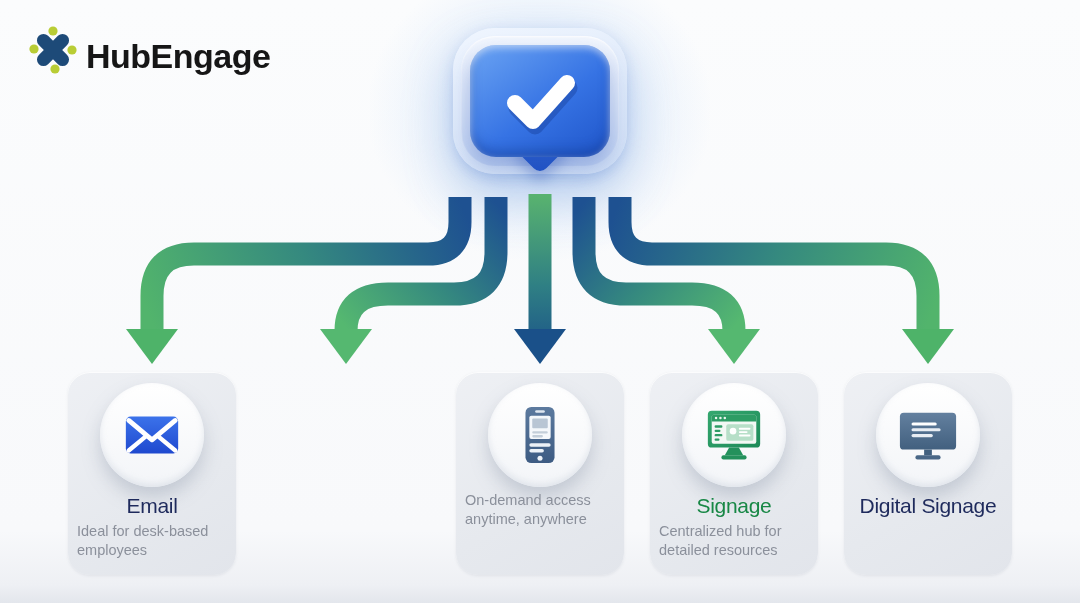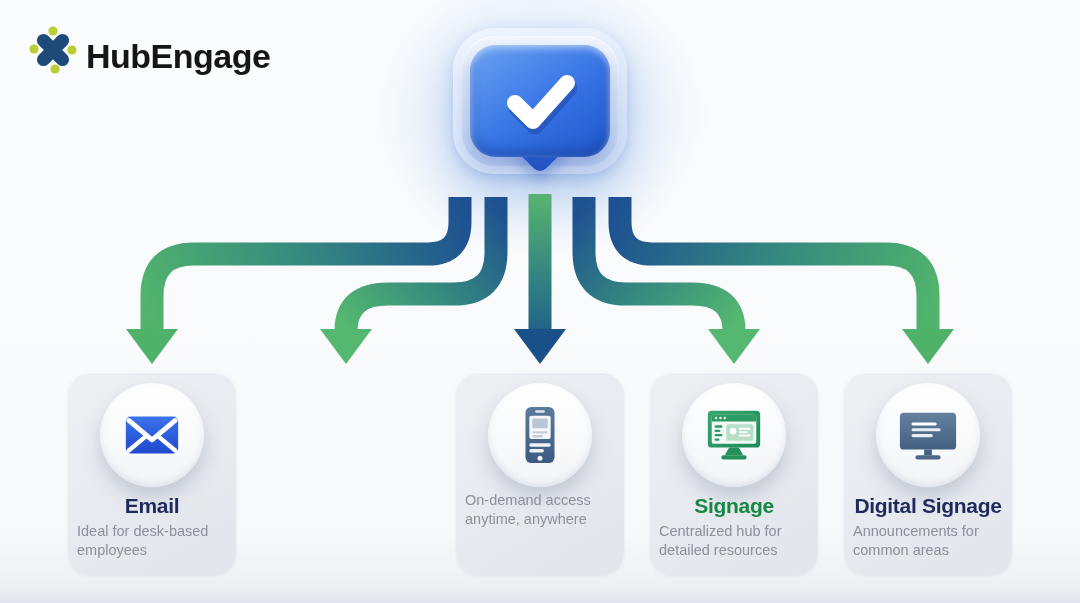--- a/index.html
+++ b/index.html
@@ -42,21 +42,21 @@
   
   .card { position:absolute; top:372px; width:168px; height:203px; border-radius:22px;
     background:linear-gradient(150deg,#eef0f4 0%,#e6e9ee 60%,#e2e5eb 100%);
     box-shadow:0 1px 3px rgba(90,100,120,.10), inset 0 1px 0 rgba(255,255,255,.8);
     display:flex; flex-direction:column; align-items:center; }
   .c1{left:68px} .c2{left:262px} .c3{left:456px} .c4{left:650px} .c5{left:844px}
   .icon-circle { margin-top:11px; width:104px; height:104px; border-radius:50%;
     background:linear-gradient(180deg,#ffffff 0%,#f3f5f8 100%);
     box-shadow:0 10px 18px rgba(130,140,160,.35), inset 0 -3px 6px rgba(190,198,212,.35);
     display:flex; align-items:center; justify-content:center; }
-  .card h3 { margin-top:7px; font-size:21px; font-weight:bold; letter-spacing:-0.3px; }
+  .card h3 { margin-top:7px; font-size:21px; font-weight:normal; letter-spacing:-0.3px; }
   .t-navy { color:#1e2a5c; }
   .t-green { color:#178745; }
   .card p { margin-top:4px; font-size:14.5px; line-height:1.28; color:#8b909b;
     text-align:left; padding:0 9px; }
 </style>
 </head>
 <body>
 
 <div class="canvas">
 
@@ -218,16 +218,15 @@
           </defs>
         <rect x="3" y="9" width="58" height="38" rx="4" fill="url(#gTv)"></rect>
         <rect x="15" y="19" width="26" height="3.2" rx="1.6" fill="#ffffff"></rect>
         <rect x="15" y="25" width="30" height="3.2" rx="1.6" fill="#e8edf3"></rect>
         <rect x="15" y="31" width="22" height="3.2" rx="1.6" fill="#e8edf3"></rect>
         <rect x="28" y="47" width="8" height="6" fill="#42607f"></rect>
         <rect x="19" y="53" width="26" height="4.2" rx="2.1" fill="#4a6787"></rect>
       </svg>
     </div>
     <h3 class="t-navy">Digital Signage</h3>
-    <p>Announcements for common areas</p>
   </div>
 
 </div>
 
 </body></html>

